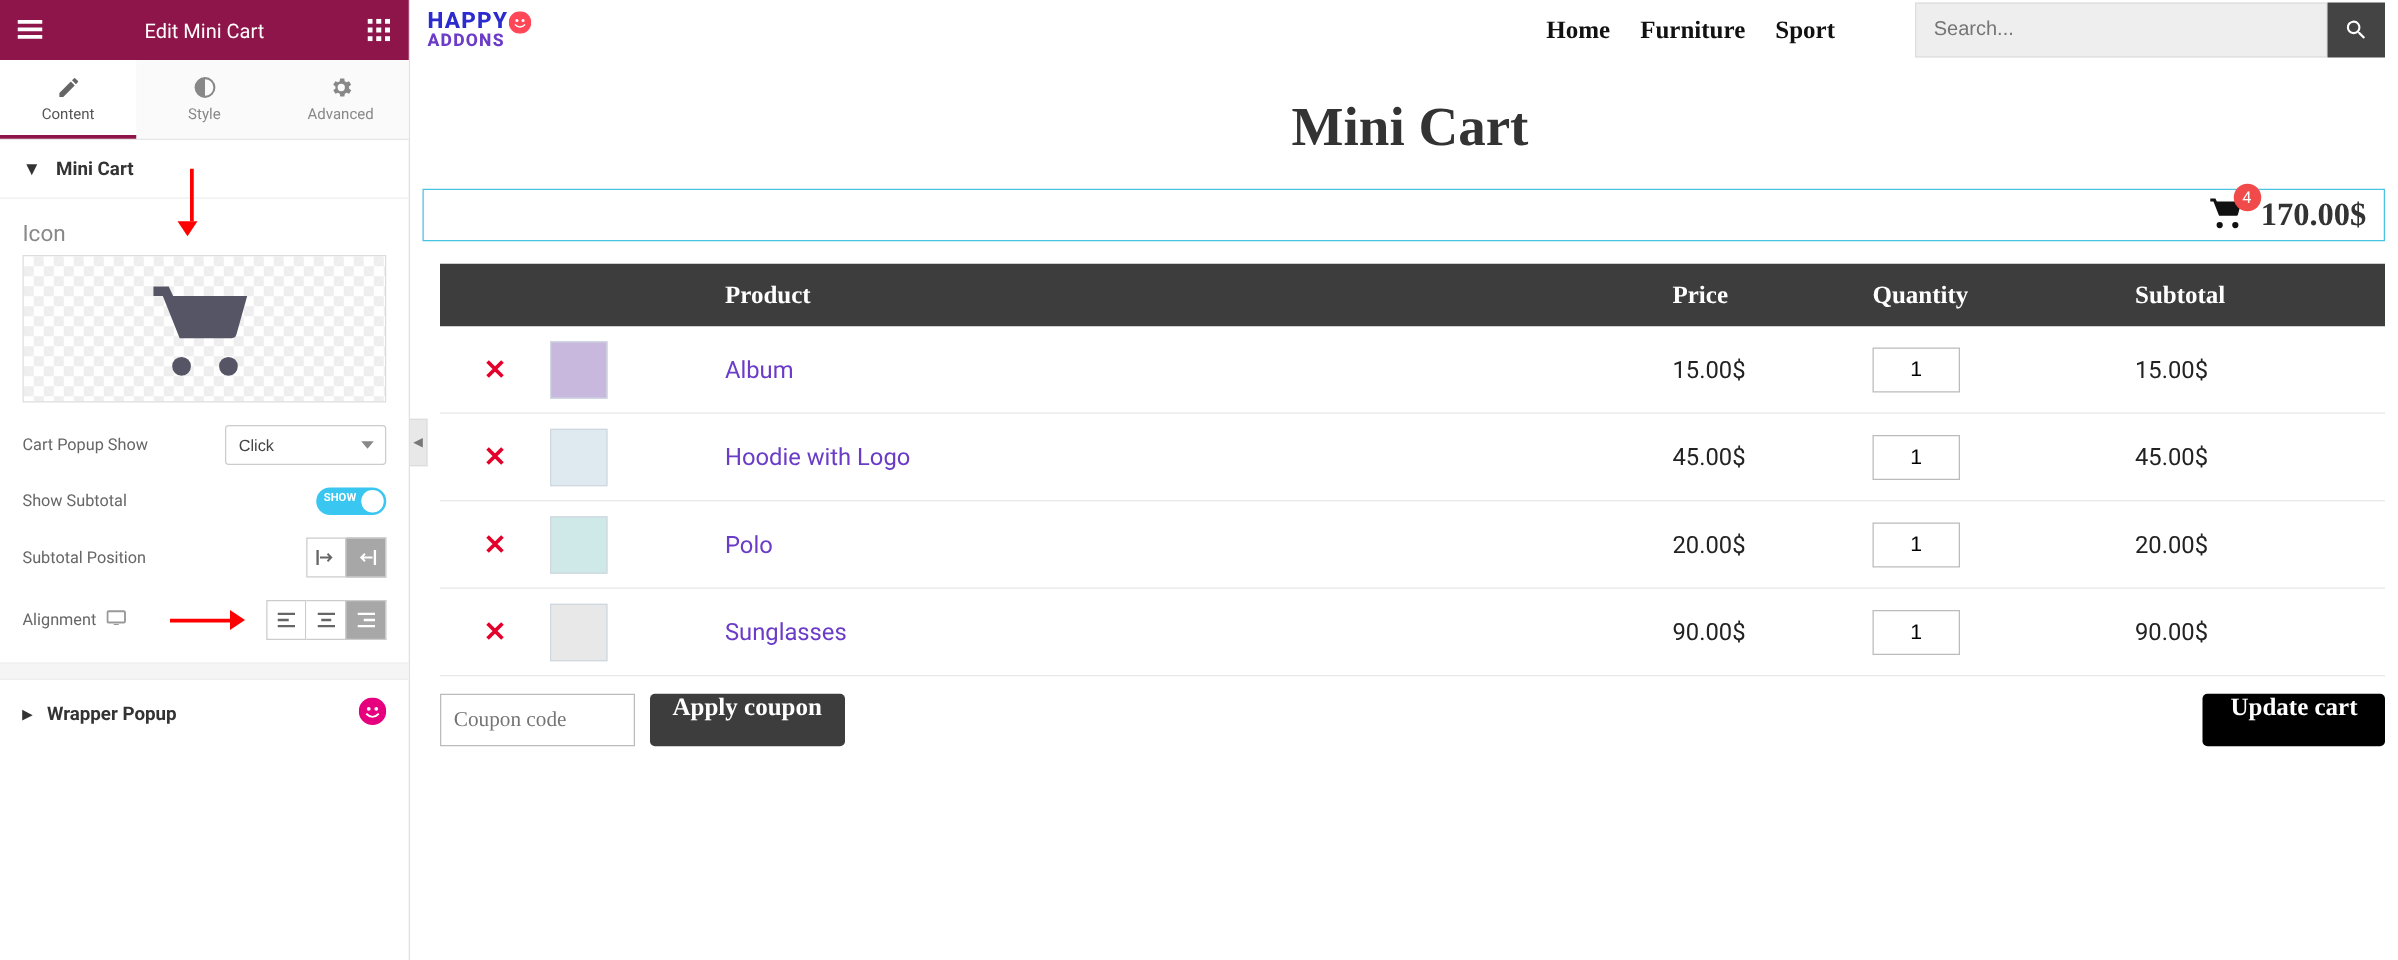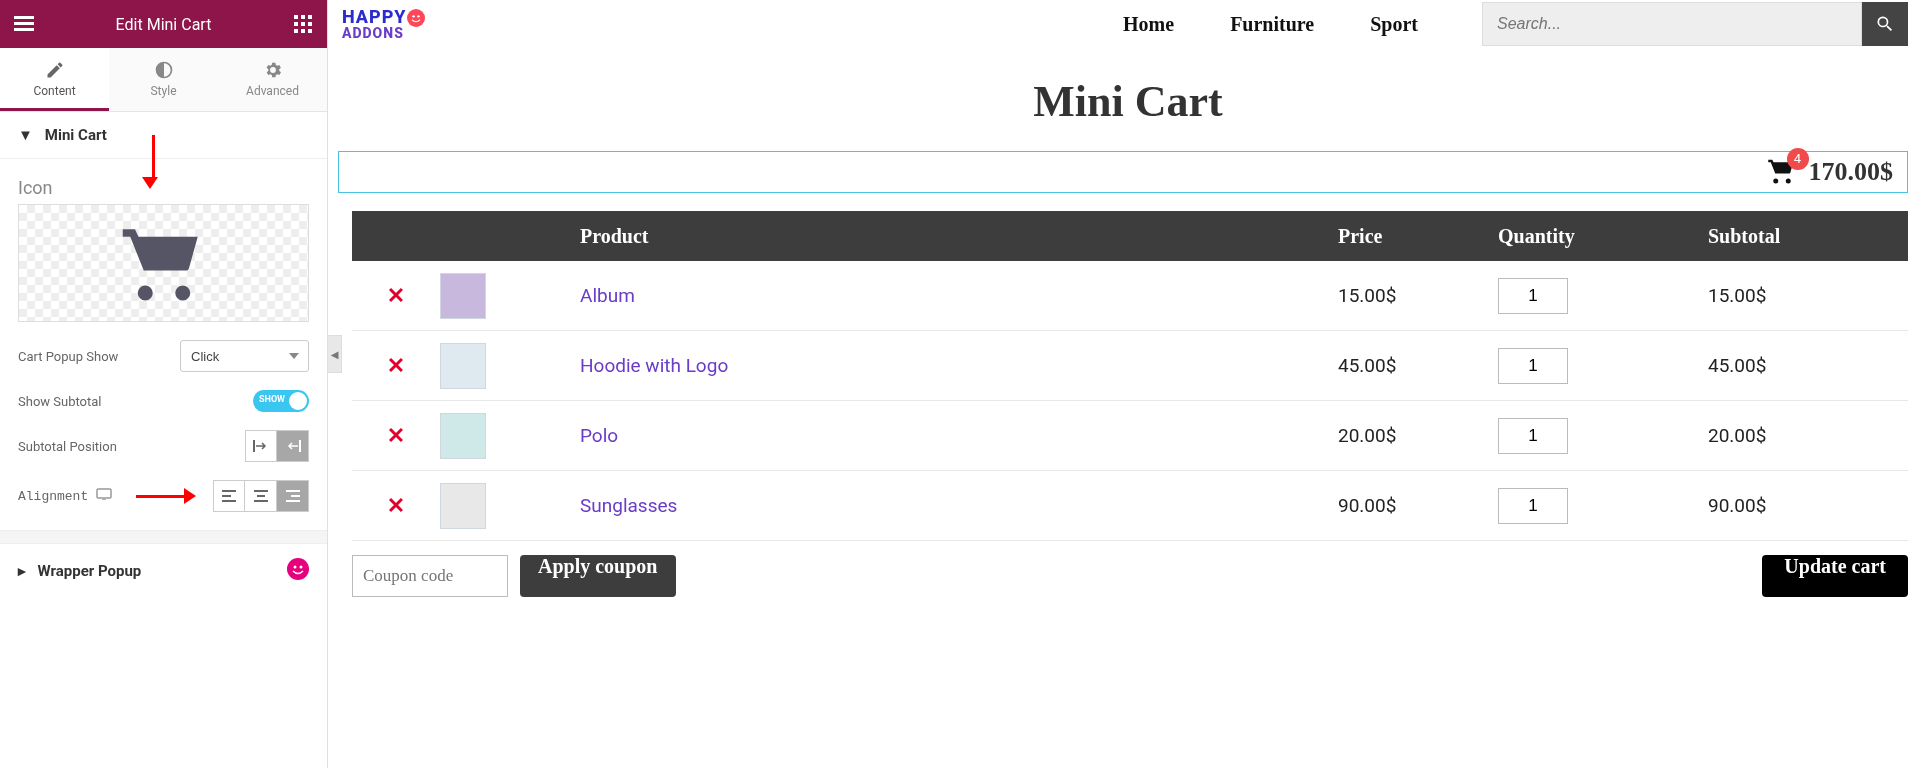--- a/index.html
+++ b/index.html
@@ -50,24 +50,24 @@
 .section-head2 .caret { margin-right: 12px; }
 
 .collapse-handle { position: absolute; left: 328px; top: 335px; width: 14px; height: 38px; background: #e8e8e8; border: 1px solid #ddd; border-left: none; display: flex; align-items: center; justify-content: center; cursor: pointer; font-size: 10px; color: #777; }
 
 
 .preview { flex: 1; position: relative; padding: 0 0 0 10px; overflow: hidden; }
 .topbar { display: flex; align-items: center; height: 48px; padding: 0 10px 0 0; gap: 24px; }
 .logo { width: 100px; margin-left: 4px; }
 .logo .t1 { color: #2b2bcf; font-weight: 800; font-size: 18px; letter-spacing: 1px; line-height: 0.9; }
 .logo .t2 { color: #6a3cc7; font-weight: 800; font-size: 14px; letter-spacing: 1px; line-height: 0.9; }
-.nav { display: flex; gap: 56px; margin-left: auto; margin-right: 40px; }
+.nav { display: flex; gap: 24px; margin-left: auto; margin-right: 40px; }
 .nav a { color: #111; font-weight: 700; font-family: Georgia, serif; font-size: 20px; text-decoration: none; cursor: pointer; }
 .search-wrap { display: flex; }
-.search-input { width: 380px; height: 44px; background: #eee; border: 1px solid #ddd; padding: 0 14px; font-size: 16px; font-style: italic; color: #888; }
+.search-input { width: 330px; height: 44px; background: #eee; border: 1px solid #ddd; padding: 0 14px; font-size: 16px; color: #888; }
 .search-btn { width: 46px; height: 44px; background: #444; color: #fff; display: flex; align-items: center; justify-content: center; cursor: pointer; }
 
 .page-title { font-family: Georgia, serif; font-weight: 700; font-size: 44px; text-align: center; margin: 28px 0 24px; }
 
 .minicart-bar { margin: 0 10px 18px 0; height: 42px; border: 1px solid #49c3e2; display: flex; align-items: center; justify-content: flex-end; padding: 0 14px 0 0; gap: 10px; }
 .cart-icon-wrap { position: relative; }
 .cart-badge { position: absolute; top: -8px; right: -10px; width: 22px; height: 22px; border-radius: 50%; background: #f04a4a; color: #fff; font-size: 13px; display: flex; align-items: center; justify-content: center; }
 .minicart-total { font-family: Georgia, serif; font-size: 26px; font-weight: 700; }
 
 .cart-table { margin: 0 10px 0 14px; }
@@ -185,21 +185,21 @@
           </div>
           <div class="bg-btn active">
             <svg width="16" height="12" viewBox="0 0 16 12" fill="#fff">
                 <rect x="14" y="0" width="2" height="12"></rect>
                 <path d="M13 6H4M7 3 4 6l3 3" stroke="#fff" stroke-width="1.5" fill="none"></path>
               </svg>
           </div>
         </div>
       </div>
 
-      <div class="ctrl-row" style="position:relative;font-family:Liberation Mono, monospace;">
+      <div class="ctrl-row" style="position:relative;">
         <span>Alignment</span>
         <span style="margin-left:8px; margin-right:auto;">
           <svg width="16" height="12" viewBox="0 0 16 12" fill="none" stroke="#999" stroke-width="1.5">
               <rect x="1" y="1" width="14" height="9" rx="1"></rect>
               <line x1="6" y1="12" x2="10" y2="12"></line>
             </svg>
         </span>
         <div class="red-arrow-right" style="left:118px;">
           <div class="arrow-right-line"></div>
             <div class="arrow-right-head"></div>

